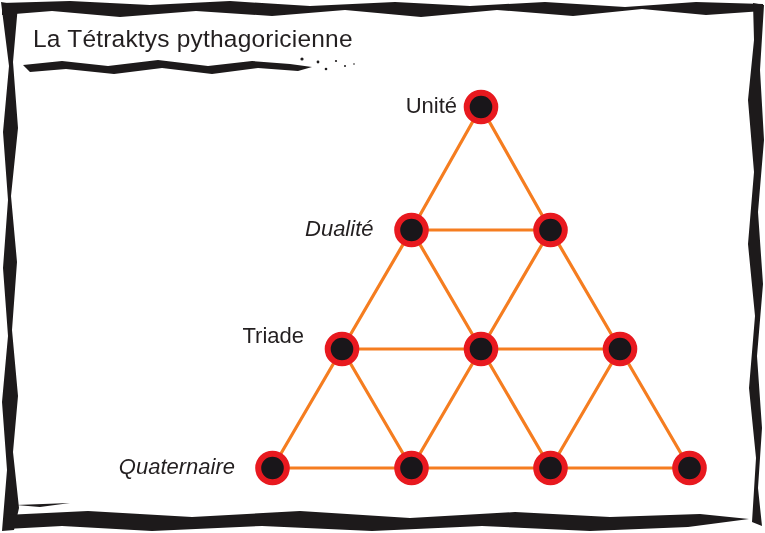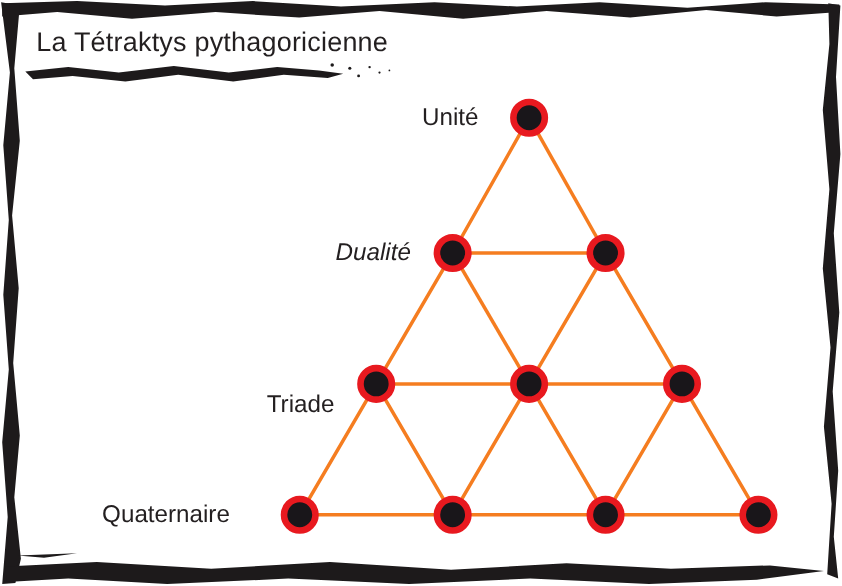--- a/index.html
+++ b/index.html
@@ -82,19 +82,19 @@
       <circle class="ink" cx="326" cy="69" r="1.3"></circle>
       <circle class="ink" cx="336" cy="61" r="1.1"></circle>
       <circle class="ink" cx="345" cy="66" r="1.0"></circle>
       <circle class="ink" cx="354" cy="64" r="0.8"></circle>
     </g>
   </svg>
 
   <div class="title">La Tétraktys pythagoricienne</div>
 
   <div id="labels">
-      <div class="row-label" style="right: 330px; top: 107px;">Unité</div>
+      <div class="row-label" style="right: 308px; top: 107px;">Unité</div>
       <div class="row-label" style="right: 391.5px; top: 230px; font-style: italic;">Dualité</div>
-      <div class="row-label" style="right: 461px; top: 368px;">Triade</div>
-      <div class="row-label" style="right: 556px; top: 468px;">Quaternaire</div>
+      <div class="row-label" style="right: 461px; top: 337px;">Triade</div>
+      <div class="row-label" style="right: 530px; top: 468px; font-style: italic;">Quaternaire</div>
     </div>
 
 </div>
 
 </body></html>

